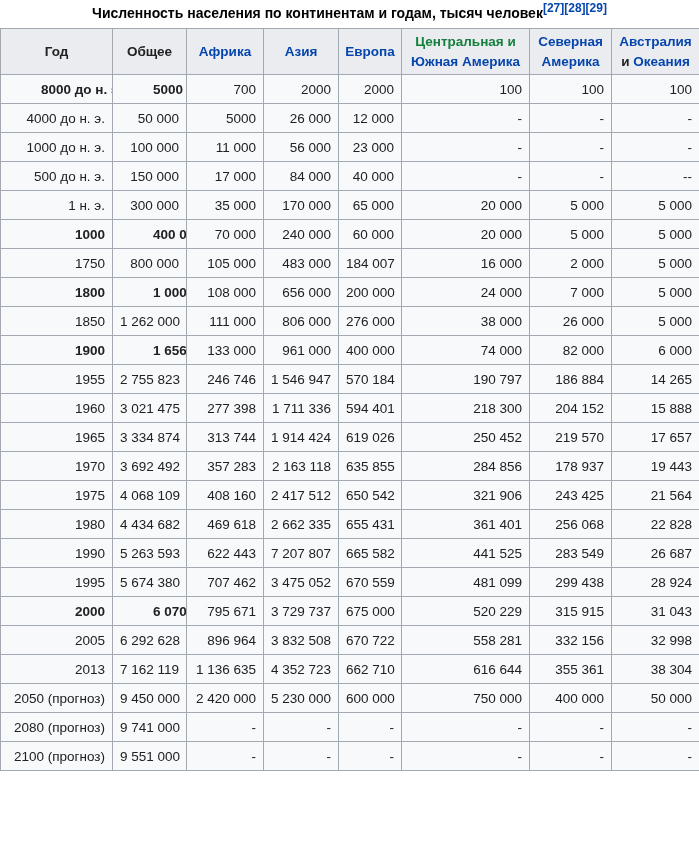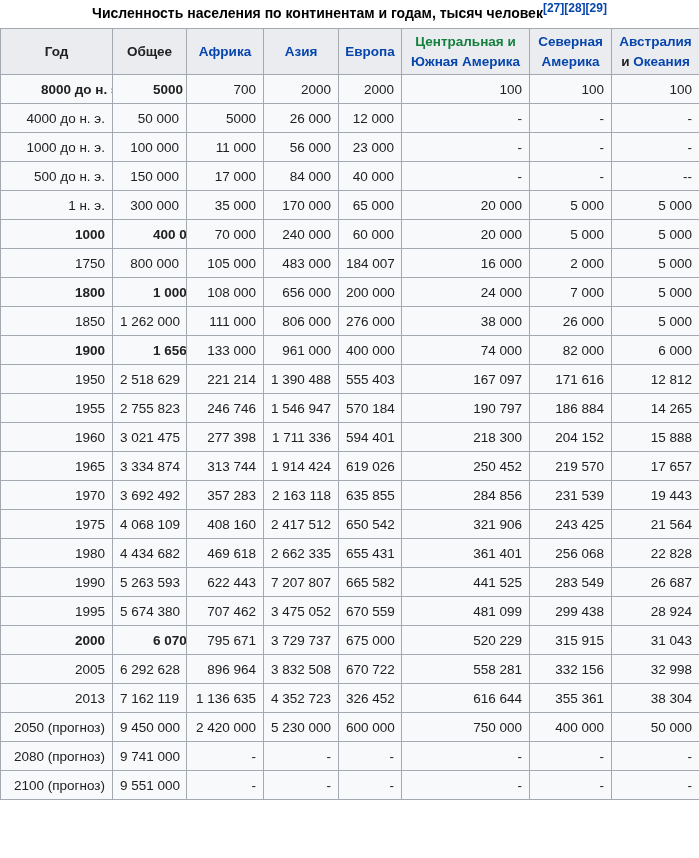--- a/index.html
+++ b/index.html
@@ -163,30 +163,20 @@
           <td class="year-cell">1900</td>
           <td class="total-cell">1 656 000</td>
           <td class="value-cell">133 000</td>
           <td class="value-cell">961 000</td>
           <td class="value-cell">400 000</td>
           <td class="value-cell">74 000</td>
           <td class="value-cell">82 000</td>
           <td class="value-cell">6 000</td>
         </tr>
         <tr>
-          <td class="year-cell">1950</td>
-          <td class="total-cell">2 518 629</td>
-          <td class="value-cell">221 214</td>
-          <td class="value-cell">1 390 488</td>
-          <td class="value-cell">555 403</td>
-          <td class="value-cell">167 097</td>
-          <td class="value-cell">171 616</td>
-          <td class="value-cell">12 812</td>
-        </tr>
-        <tr>
           <td class="year-cell">1955</td>
           <td class="total-cell">2 755 823</td>
           <td class="value-cell">246 746</td>
           <td class="value-cell">1 546 947</td>
           <td class="value-cell">570 184</td>
           <td class="value-cell">190 797</td>
           <td class="value-cell">186 884</td>
           <td class="value-cell">14 265</td>
         </tr>
         <tr>
@@ -209,21 +199,21 @@
           <td class="value-cell">219 570</td>
           <td class="value-cell">17 657</td>
         </tr>
         <tr>
           <td class="year-cell">1970</td>
           <td class="total-cell">3 692 492</td>
           <td class="value-cell">357 283</td>
           <td class="value-cell">2 163 118</td>
           <td class="value-cell">635 855</td>
           <td class="value-cell">284 856</td>
-          <td class="value-cell">231 539</td>
+          <td class="value-cell">178 937</td>
           <td class="value-cell">19 443</td>
         </tr>
         <tr>
           <td class="year-cell">1975</td>
           <td class="total-cell">4 068 109</td>
           <td class="value-cell">408 160</td>
           <td class="value-cell">2 417 512</td>
           <td class="value-cell">650 542</td>
           <td class="value-cell">321 906</td>
           <td class="value-cell">243 425</td>
@@ -277,21 +267,21 @@
           <td class="value-cell">670 722</td>
           <td class="value-cell">558 281</td>
           <td class="value-cell">332 156</td>
           <td class="value-cell">32 998</td>
         </tr>
         <tr>
           <td class="year-cell">2013</td>
           <td class="total-cell">7 162 119</td>
           <td class="value-cell">1 136 635</td>
           <td class="value-cell">4 352 723</td>
-          <td class="value-cell">326 452</td>
+          <td class="value-cell">662 710</td>
           <td class="value-cell">616 644</td>
           <td class="value-cell">355 361</td>
           <td class="value-cell">38 304</td>
         </tr>
         <tr>
           <td class="year-cell">2050 (прогноз)</td>
           <td class="total-cell">9 450 000</td>
           <td class="value-cell">2 420 000</td>
           <td class="value-cell">5 230 000</td>
           <td class="value-cell">600 000</td>

